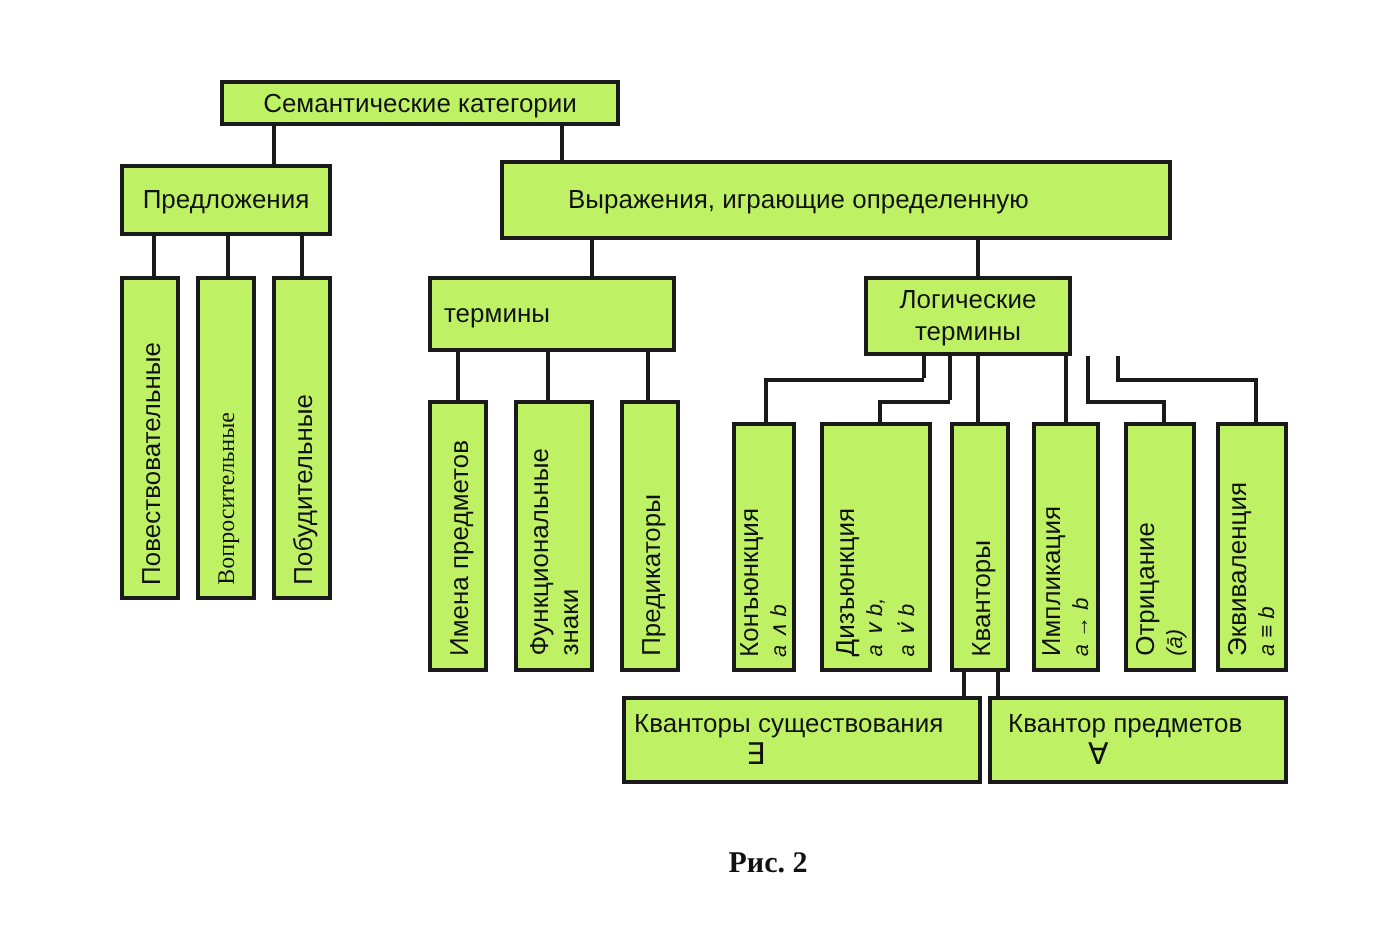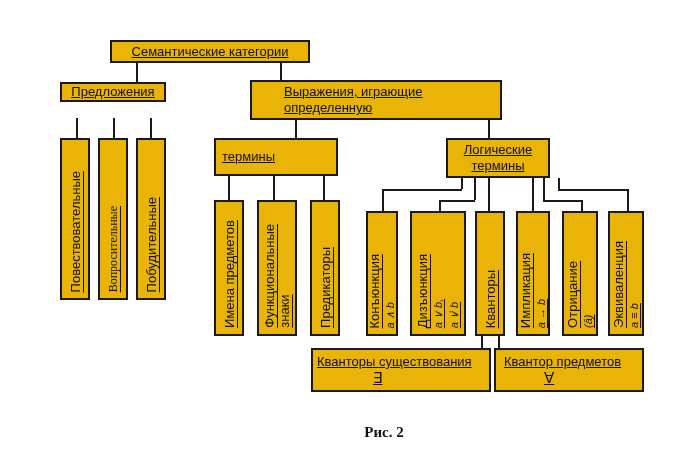--- a/index.html
+++ b/index.html
@@ -1,19 +1,19 @@
 <!DOCTYPE html>
 <html><head>
 <meta charset="utf-8">
 <style>
   html, body { margin: 0; padding: 0; background: #ffffff; }
   body { width: 688px; height: 469px; position: relative; overflow: hidden;
          font-family: "Liberation Sans", sans-serif; color: #111; }
-  .box { position: absolute; border: 2px solid #1a1a1a; background: #eab308; box-sizing: border-box;
-         font-size: 13px; line-height: 16px; text-decoration: underline; }
+  .box { position: absolute; border: 2px solid #1a1a1a; background: #bef264; box-sizing: border-box;
+         font-size: 13px; line-height: 16px; }
   .hbox { display: flex; align-items: center; padding: 0 6px; }
   .vbox { display: flex; align-items: flex-end; justify-content: center; }
   .vtext { writing-mode: vertical-rl; transform: rotate(180deg); white-space: nowrap;
            padding: 6px 0; font-size: 13px; line-height: 15px; text-align: left; }
   .vtext .sub { font-style: italic; font-size: 11px; }
   .line { position: absolute; background: #1a1a1a; }
   .v { width: 1.5px; }
   .h { height: 1.5px; }
   .caption { position: absolute; left: 0; width: 688px; top: 424px; text-align: center;
              font-family: "Liberation Serif", serif; font-weight: bold; font-size: 15px; padding-left: 40px; }
@@ -23,38 +23,38 @@
 </head>
 <body>
 
 <div class="box hbox" style="left:110px;top:40px;width:200px;height:23px;justify-content:center;">
   <span>Семантические категории</span>
 </div>
 
 <div class="line v" style="left:136px;top:63px;height:19px;"></div>
 <div class="line v" style="left:280px;top:63px;height:17px;"></div>
 
-<div class="box hbox" style="left:60px;top:82px;width:106px;height:20px;justify-content:center;">
+<div class="box hbox" style="left:60px;top:82px;width:106px;height:36px;justify-content:center;">
   <span>Предложения</span>
 </div>
 <div class="line v" style="left:76px;top:118px;height:20px;"></div>
 <div class="line v" style="left:113px;top:118px;height:20px;"></div>
 <div class="line v" style="left:150px;top:118px;height:20px;"></div>
 
 <div class="box vbox" style="left:60px;top:138px;width:30px;height:162px;">
   <span class="vtext">Повествовательные</span>
 </div>
 <div class="box vbox" style="left:98px;top:138px;width:30px;height:162px;">
   <span class="vtext" style="font-family:'Liberation Serif',serif;font-size:12px;">Вопросительные</span>
 </div>
 <div class="box vbox" style="left:136px;top:138px;width:30px;height:162px;">
   <span class="vtext">Побудительные</span>
 </div>
 
-<div class="box hbox" style="left:250px;top:80px;width:252px;height:40px;flex-direction:column;align-items:flex-start;justify-content:center;padding-left:32px;">
+<div class="box hbox" style="left:250px;top:80px;width:336px;height:40px;flex-direction:column;align-items:flex-start;justify-content:center;padding-left:32px;">
   <span>Выражения, играющие определенную</span>
 </div>
 <div class="line v" style="left:295px;top:120px;height:18px;"></div>
 <div class="line v" style="left:488px;top:120px;height:18px;"></div>
 
 <div class="box hbox" style="left:214px;top:138px;width:124px;height:38px;flex-direction:column;align-items:flex-start;justify-content:center;">
   <span>термины</span>
 </div>
 <div class="line v" style="left:228px;top:176px;height:24px;"></div>
 <div class="line v" style="left:273px;top:176px;height:24px;"></div>
@@ -66,21 +66,21 @@
 <div class="box vbox" style="left:257px;top:200px;width:40px;height:136px;">
   <span class="vtext">
     <span>Функциональные</span><br>
     <span>знаки</span>
   </span>
 </div>
 <div class="box vbox" style="left:310px;top:200px;width:30px;height:136px;">
   <span class="vtext">Предикаторы</span>
 </div>
 
-<div class="box hbox" style="left:446px;top:138px;width:104px;height:40px;flex-direction:column;align-items:center;justify-content:center;">
+<div class="box hbox" style="left:432px;top:138px;width:104px;height:40px;flex-direction:column;align-items:center;justify-content:center;">
   <span>Логические</span>
   <span>термины</span>
 </div>
 
 <div class="line v" style="left:461px;top:178px;height:11px;"></div>
 <div class="line h" style="left:382px;top:189px;width:80px;"></div>
 <div class="line v" style="left:382px;top:189px;height:22px;"></div>
 
 <div class="line v" style="left:474px;top:178px;height:22px;"></div>
 <div class="line h" style="left:439px;top:200px;width:36px;"></div>

